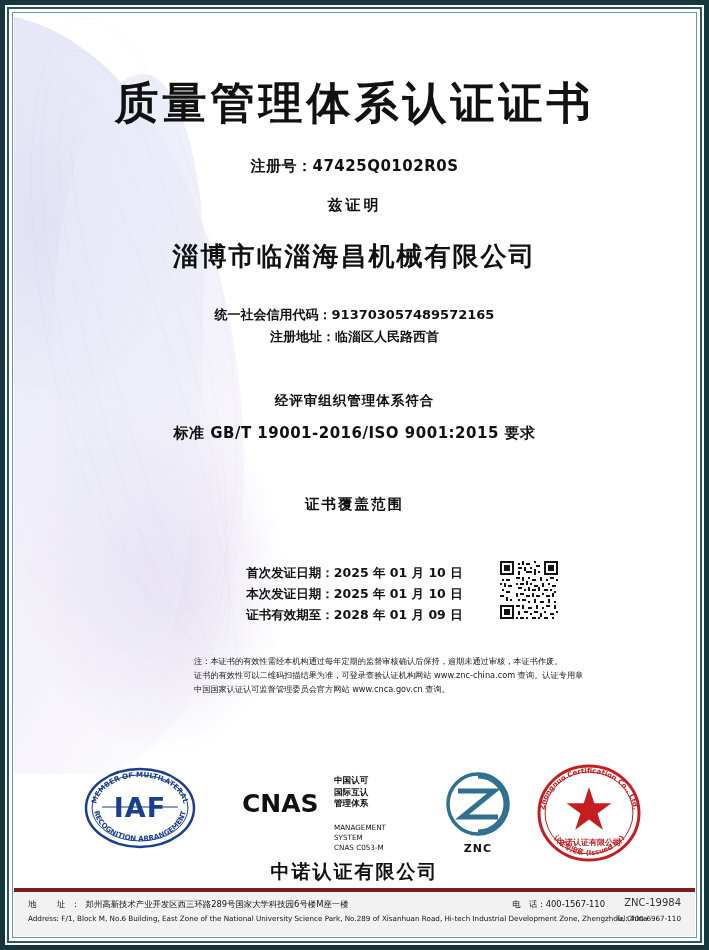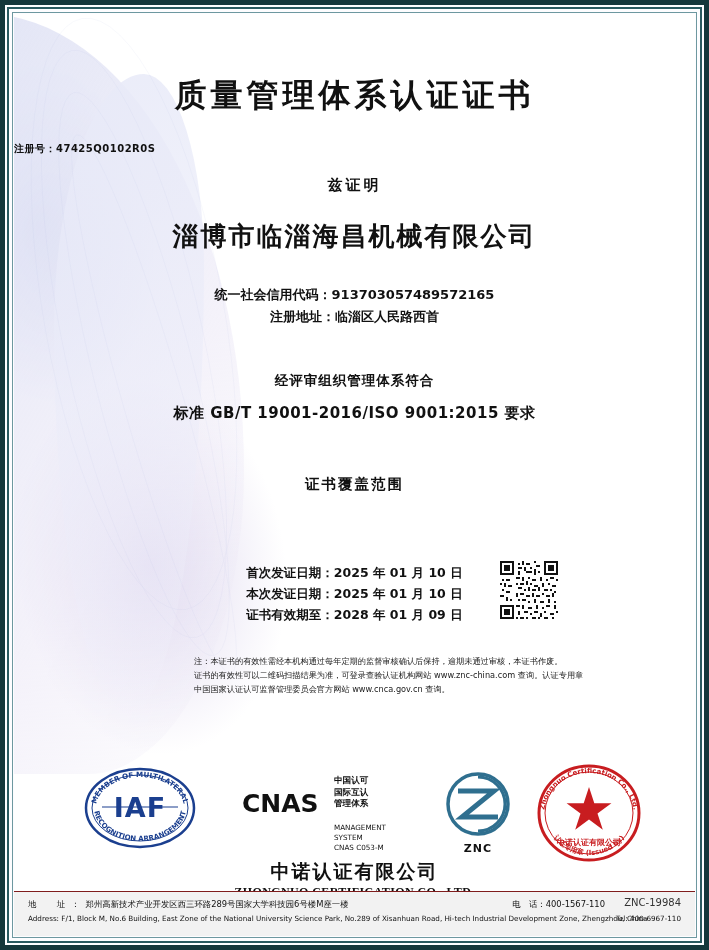--- a/index.html
+++ b/index.html
@@ -69,31 +69,31 @@
     opacity:.13;pointer-events:none;
   }
 
   
   .content{position:absolute;left:0;top:0;right:0;bottom:0;}
 
   .title{
     text-align:center;
     font-family:"DejaVu Sans", sans-serif;
     font-weight:bold;
-    font-size:32px;
+    font-size:44px;
     letter-spacing:4px;
     color:#111;
     margin-top:60px;
   }
   .reg-line{
-    text-align:left;
+    text-align:center;
     margin-top:24px;
     font-family:"DejaVu Sans", sans-serif;
     font-weight:bold;
-    font-size:10px;
+    font-size:15px;
     color:#111;
     letter-spacing:.5px;
   }
   .certify{
     text-align:center;
     margin-top:20px;
     font-family:"DejaVu Sans", sans-serif;
     font-weight:bold;
     font-size:15px;
     letter-spacing:3px;
@@ -223,21 +223,21 @@
   .company-en{
     position:absolute;left:0;right:0;top:871px;
     text-align:center;
     font-family:"Liberation Serif", serif;
     font-weight:bold;font-size:12px;color:#111;letter-spacing:.4px;
   }
 
   .footer{
     position:absolute;left:14px;right:14px;bottom:14px;height:44px;
     background:#f2f2f2;
-    border-top:1px solid #7f1d1d;
+    border-top:4px solid #7f1d1d;
   }
   .footer .line1{
     position:absolute;left:14px;top:7px;right:10px;
     font-family:"DejaVu Sans", sans-serif;
     font-size:8.4px;color:#111;
   }
   .footer .line2{
     position:absolute;left:14px;top:22px;right:10px;
     font-family:"DejaVu Sans", sans-serif;
     font-size:7.2px;color:#111;

